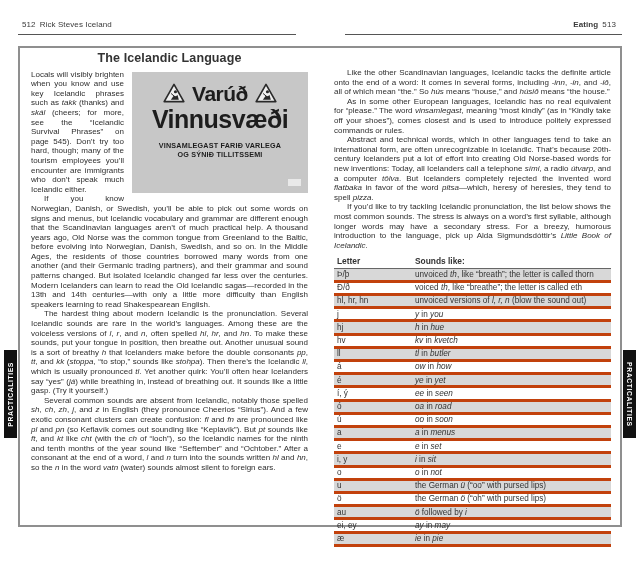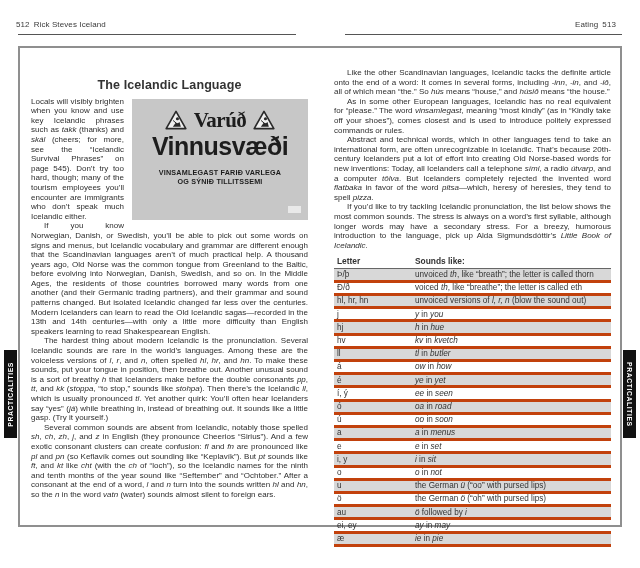--- a/index.html
+++ b/index.html
@@ -3,24 +3,24 @@
 <meta charset="utf-8">
 <style>
   html,body{margin:0;padding:0;}
   body{
     width:640px;height:568px;position:relative;background:#ffffff;
     font-family:"Liberation Sans","DejaVu Sans",sans-serif;color:#2e2e2e;
     overflow:hidden;
   }
   
   .runhead{position:absolute;top:20px;font-size:8px;color:#3a3a3a;letter-spacing:0.1px;}
-  .runhead-left{left:12px;}
+  .runhead-left{left:18px;}
   .runhead-right{right:20px;text-align:right;}
   .runhead .pgnum{margin:0 4px;}
-  .runhead .bold{font-weight:normal;}
+  .runhead .bold{font-weight:bold;}
   .headrule{position:absolute;top:34px;height:1px;background:#555;}
   .headrule-left{left:18px;width:278px;}
   .headrule-right{left:345px;width:277px;}
 
   
   .article-box{
     position:absolute;left:18px;top:46px;width:600px;height:477px;
     border:2px solid #8f8f8f;background:#fff;
   }
 
@@ -30,37 +30,37 @@
     color:#fff;font-size:6.8px;font-weight:bold;letter-spacing:0.6px;
     display:flex;align-items:center;justify-content:center;
   }
   .side-tab span{writing-mode:vertical-rl;white-space:nowrap;}
   .side-tab-left{left:4px;}
   .side-tab-left span{transform:rotate(180deg);}
   .side-tab-right{left:623px;}
 
   
   .col{position:absolute;width:277px;font-size:8px;line-height:9.6px;text-align:justify;color:#2e2e2e;}
-  .col-left{left:11px;top:4px;margin-top:27px;}
+  .col-left{left:11px;top:4px;}
   .col-right{left:314px;top:20px;}
   .col p{margin:0;}
   .col p.indent{text-indent:13px;}
   .article-title{
     font-size:12.5px;font-weight:bold;color:#333;text-align:center;
     margin:2px 0 6px 0;letter-spacing:0.1px;
   }
   i{font-style:italic;}
 
   
   .sign{
     float:right;width:176px;height:121px;margin:2px 0 4px 8px;
     background:#c7c7c7;position:relative;text-align:center;color:#1d1d1d;
   }
   .sign-row{display:flex;align-items:center;justify-content:center;gap:7px;margin-top:11px;}
-  .sign-heading{font-size:21px;font-weight:bold;letter-spacing:-0.5px;font-family:Liberation Serif, serif;}
+  .sign-heading{font-size:21px;font-weight:bold;letter-spacing:-0.5px;}
   .sign-main{font-size:25px;font-weight:bold;letter-spacing:-0.5px;line-height:26px;margin-top:1px;}
   .sign-sub{font-size:7.2px;font-weight:bold;line-height:9px;margin-top:9px;letter-spacing:0.2px;}
   .sign-sticker{position:absolute;right:7px;bottom:7px;width:13px;height:7px;background:#e9e9e9;}
 
   
   .pron-table{width:100%;border-collapse:collapse;margin-top:6px;font-size:8.2px;line-height:9.2px;color:#333;}
   .pron-table th{
     text-align:left;font-weight:bold;padding:1px 3px 2px 3px;
     border-bottom:1.5px solid #666;font-size:8.4px;
   }

